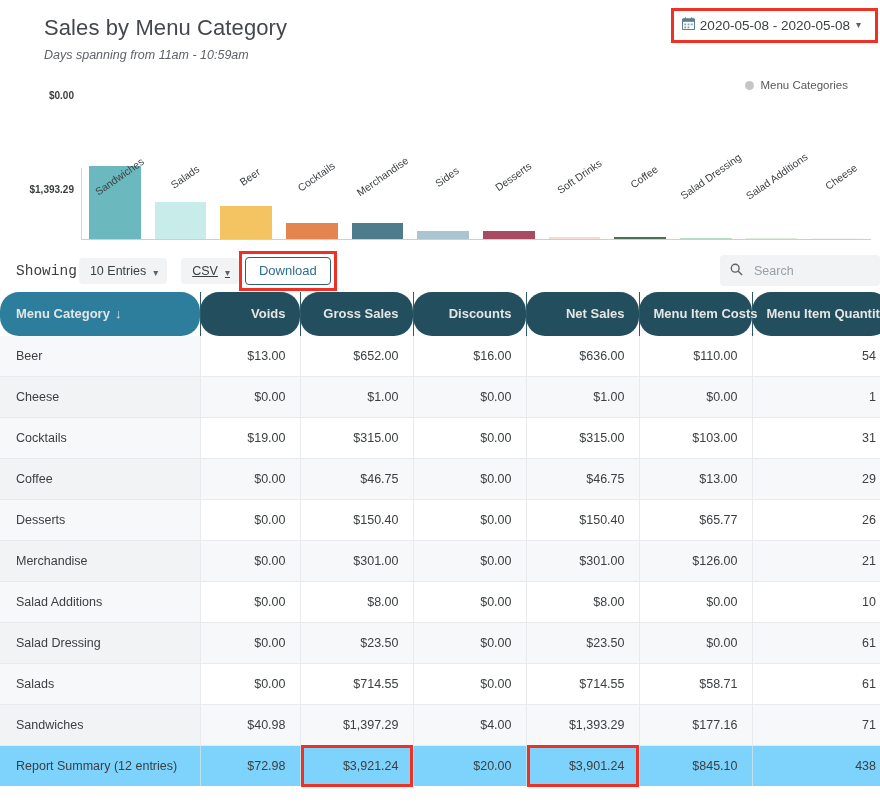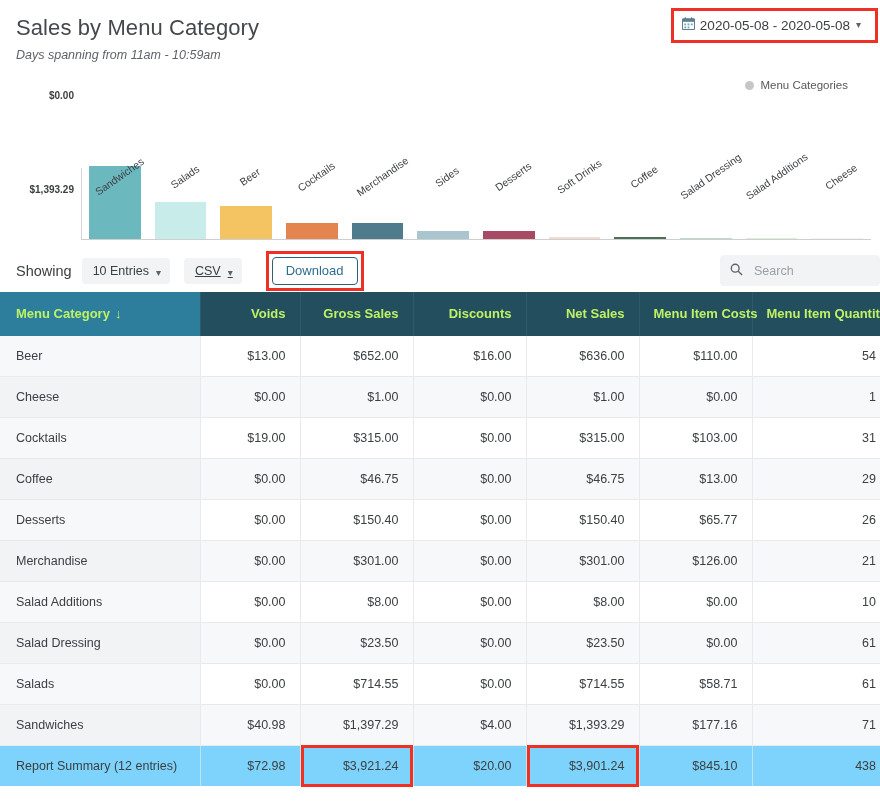--- a/index.html
+++ b/index.html
@@ -12,20 +12,21 @@
     color: #3c4043;
     overflow: hidden;
     position: relative;
   }
 
   
   .header {
     position: relative;
     padding: 14px 0 0 16px;
     height: 72px;
+    margin-left: 28px;
   }
   .page-title {
     font-size: 22px;
     font-weight: 400;
     color: #44484c;
     letter-spacing: .1px;
     margin: 0;
     line-height: 28px;
   }
   .page-subtitle {
@@ -169,41 +170,42 @@
     position: relative;
     height: 42px;
     margin-top: 14px;
     padding-left: 16px;
     display: flex;
     align-items: center;
   }
   .showing-label {
     font-size: 14.5px;
     color: #3c4043;
-    margin-right: 10px;
+    margin-right: 2px;
+    font-family: Liberation Mono, monospace;
   }
   .pill {
     background: #f1f3f4;
     border-radius: 4px;
     padding: 6px 9px 6px 11px;
     font-size: 12.5px;
     color: #3c4043;
     display: flex;
     align-items: flex-end;
     gap: 7px;
     cursor: pointer;
     border: none;
     font-family: inherit;
     white-space: nowrap;
   }
   .pill .chev { margin-left: 0; }
   .pill-gap { margin-left: 14px; text-decoration: underline; }
 
   .dl-highlight {
-    margin-left: 24px;
+    margin-left: 0;
     border: 3px solid #ee3124;
     padding: 3px;
     display: inline-block;
   }
   .dl-btn {
     border: 1px solid #2d5f78;
     background: #fff;
     color: #2d6e8e;
     font-size: 13px;
     font-family: inherit;
@@ -239,28 +241,29 @@
 
   
   table {
     width: 880px;
     border-collapse: collapse;
     table-layout: fixed;
     font-size: 12.5px;
   }
   thead th {
     background: #234e5e;
-    color: #bef264;
+    color: #e5e5e5;
     font-size: 13px;
     font-weight: bold;
     text-align: right;
     padding: 14px 14px 15px;
     white-space: nowrap;
     vertical-align: middle;
     border-right: 1px solid #2e5a6b;
+    border-radius: 19px;
   }
   thead th:last-child { border-right: none; }
   thead th.first {
     background: #2c7e9c;
     text-align: left;
     padding-left: 16px;
   }
   .sort-arrow { margin-left: 5px; font-weight: normal; }
 
   tbody td {

